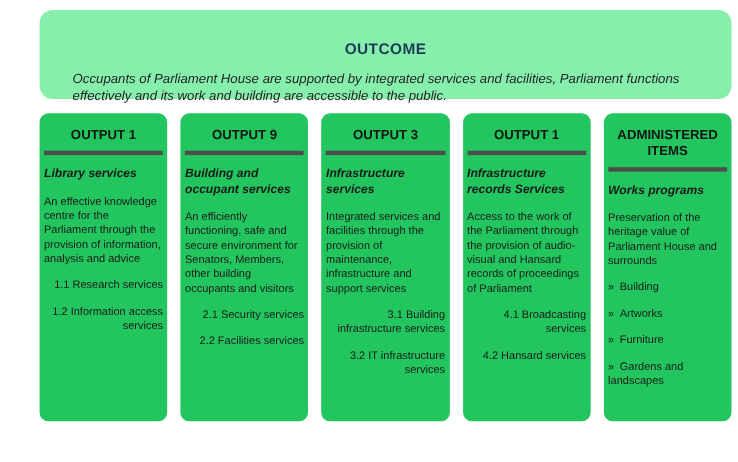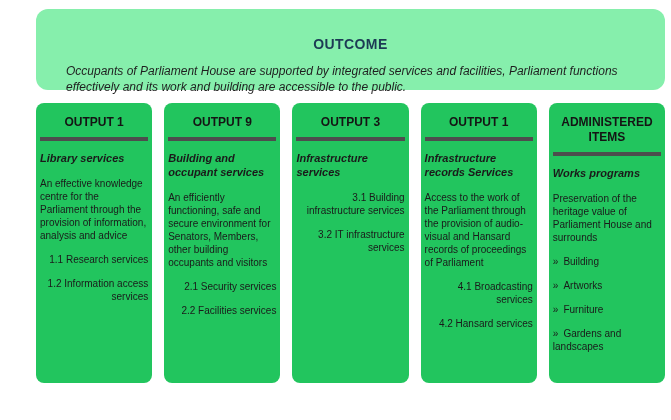--- a/index.html
+++ b/index.html
@@ -108,20 +108,21 @@
       <p class="col-sub">Building and occupant services</p>
       <p class="col-body">An efficiently functioning, safe and secure environment for Senators, Members, other building occupants and visitors</p>
       <p class="col-item">2.1 Security services</p>
       <p class="col-item">2.2 Facilities services</p>
     </div>
 
     <div class="col">
       <div class="col-heading">OUTPUT 3</div>
       <div class="col-rule"></div>
       <p class="col-sub">Infrastructure services</p>
+      <p class="col-body">Integrated services and facilities through the provision of maintenance, infrastructure and support services</p>
       <p class="col-item">3.1 Building infrastructure services</p>
       <p class="col-item">3.2 IT infrastructure services</p>
     </div>
 
     <div class="col">
       <div class="col-heading">OUTPUT 1</div>
       <div class="col-rule"></div>
       <p class="col-sub">Infrastructure records Services</p>
       <p class="col-body">Access to the work of the Parliament through the provision of audio-visual and Hansard records of proceedings of Parliament</p>
       <p class="col-item">4.1 Broadcasting services</p>

